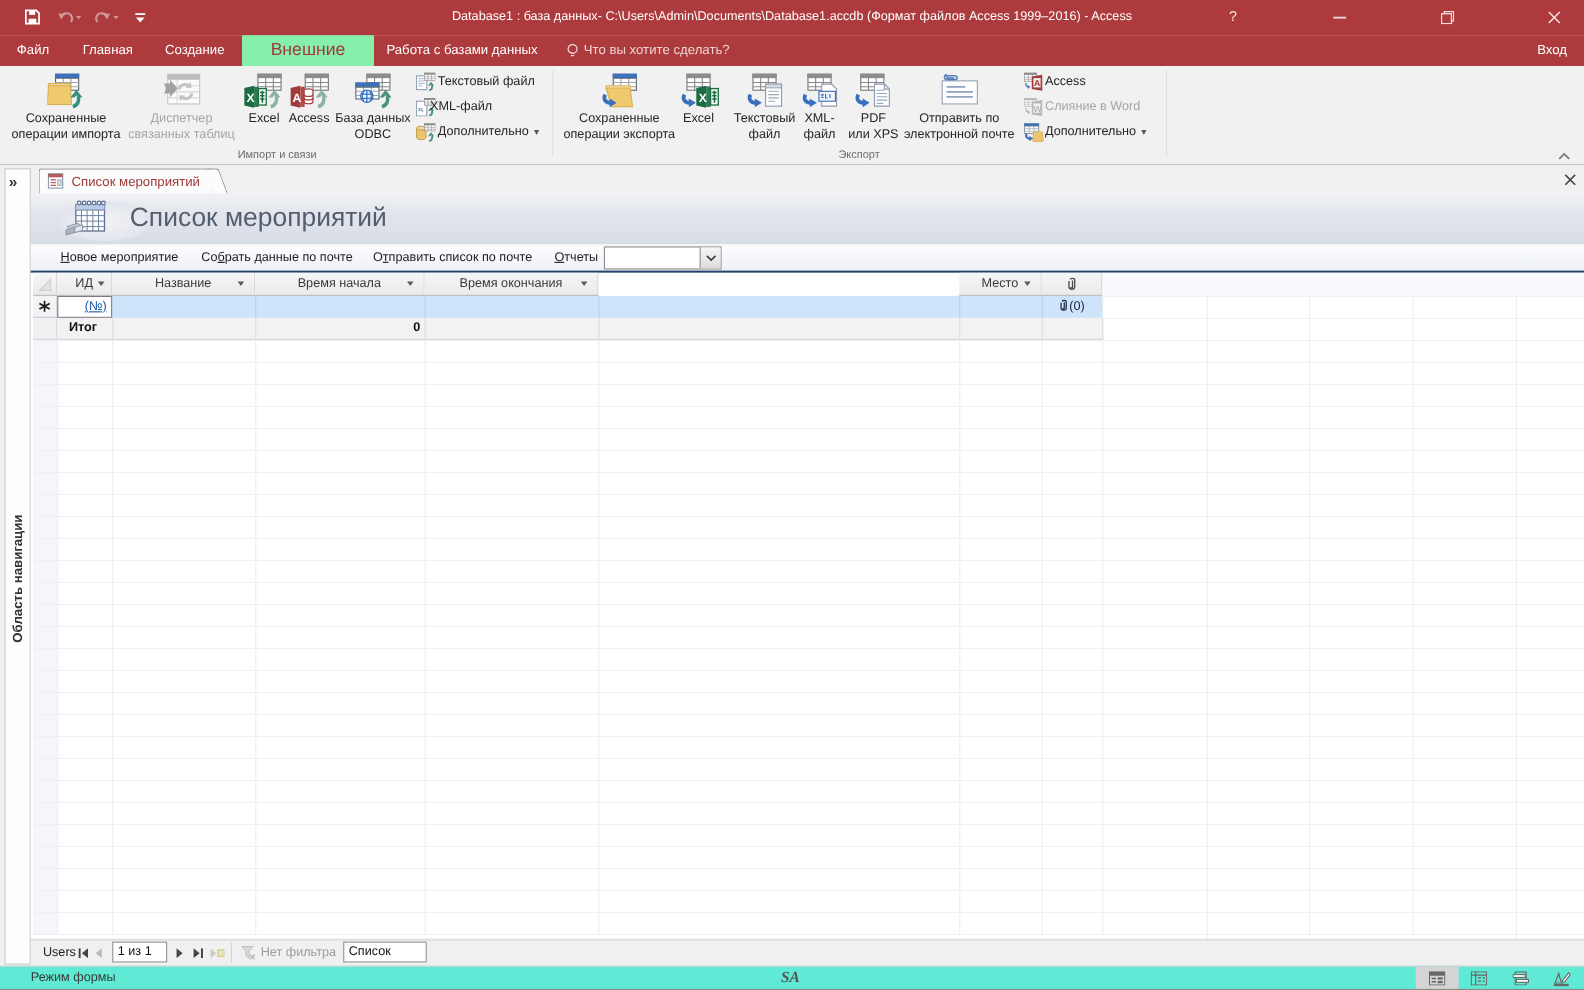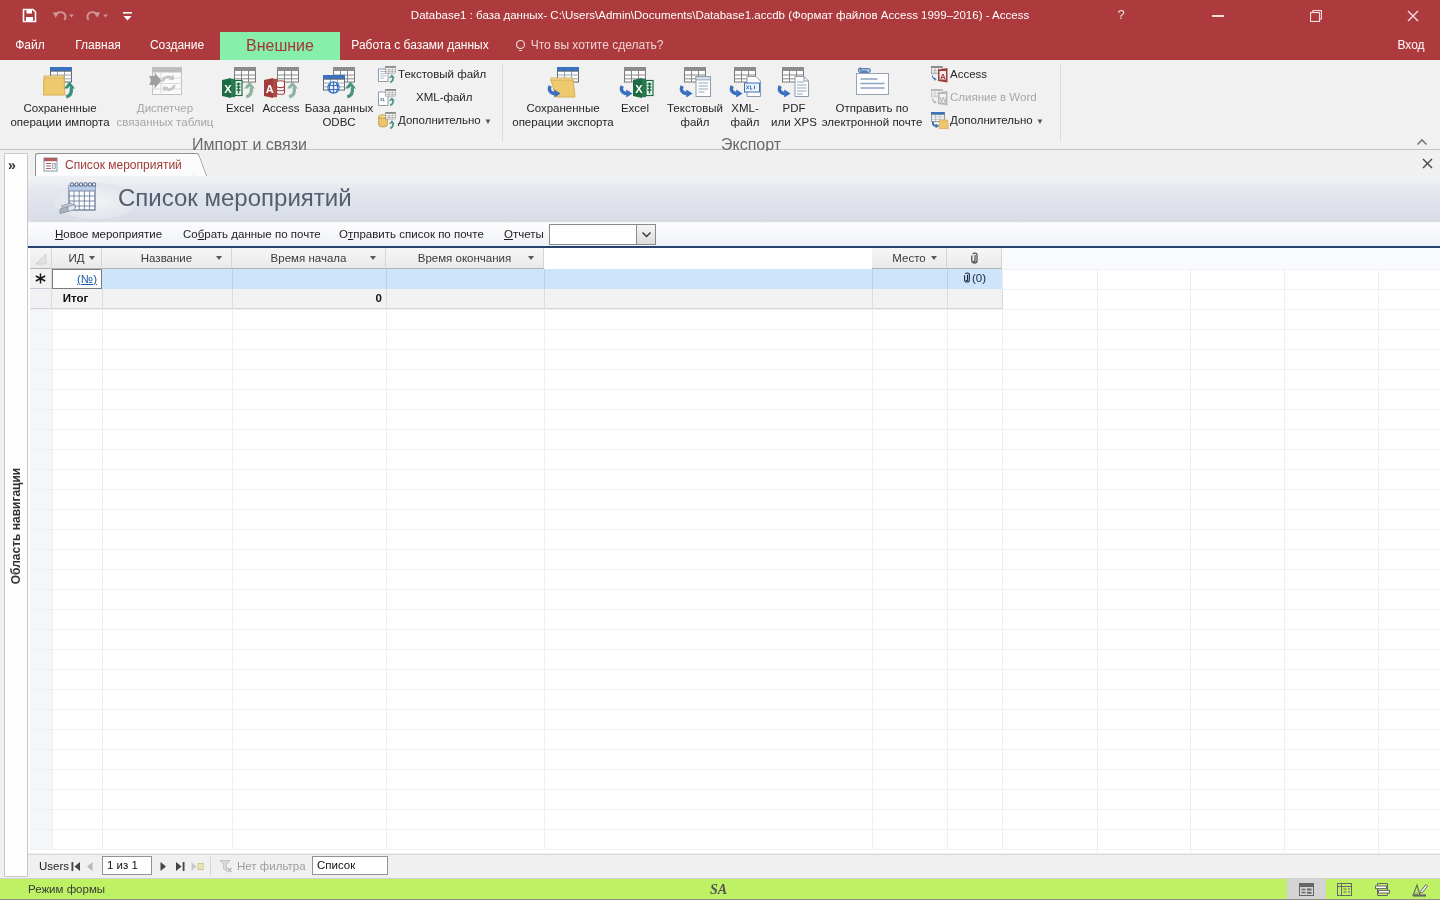--- a/index.html
+++ b/index.html
@@ -7,21 +7,21 @@
   .abs { position:absolute; }
   
   #titlebar { left:0; top:0; width:1440px; height:32px; background:#ad3a3c; }
   #tabrow   { left:0; top:32px; width:1440px; height:28px; background:#ad3a3c; }
   .rtab { position:absolute; top:0; height:28px; color:#fff; font-size:12px; line-height:27px; text-align:center; }
   #activetab { position:absolute; top:0; height:28px; background:#86efac; color:#a4373a; font-size:16px; line-height:27px; text-align:center; }
   #title-text { width:1440px; text-align:center; top:9px; left:0; color:#fff; font-size:11.5px; }
   .wbtn { position:absolute; top:0; height:32px; color:#f5e2e2; font-size:13px; text-align:center; }
   
   #ribbon { left:0; top:60px; width:1440px; height:90px; background:#f1f1f1; border-bottom:1px solid #c6c6c6; }
-  .grplabel { position:absolute; top:76px; font-size:16px; color:#6a6a6a; }
+  .grplabel { position:absolute; top:76px; font-size:10px; color:#6a6a6a; text-align:center; }
   .gsep { position:absolute; top:4px; height:78px; width:1px; background:#dcdcdc; }
   .biglabel { position:absolute; font-size:11.5px; color:#262626; text-align:center; line-height:14px; }
   .smalllabel { position:absolute; font-size:11.5px; color:#262626; line-height:14px; }
   .smalllabel.dis { color:#a6a6a6; }
   .biglabel.dis { color:#a6a6a6; }
   
   #doctabrow { left:28px; top:151px; width:1412px; height:25px; background:#f0f0f0; }
   #navpane { left:4px; top:153px; width:24px; height:724px; background:#fdfdfd; border:1px solid #c8c8c8; }
   #navpane .chev { position:absolute; left:3px; top:3px; font-size:14px; color:#333; font-weight:bold; }
   #navpane .vtext { position:absolute; left:50%; top:372px; transform:translate(-50%,-50%) rotate(-90deg); white-space:nowrap; font-size:12px; font-weight:bold; color:#333; }
@@ -34,21 +34,21 @@
   #toolbar { left:28px; top:222px; width:1412px; height:24px; background:linear-gradient(#fdfdfe,#eef1f7); border-top:1px solid #f5f6f9; }
   .tlink { position:absolute; top:5px; font-size:11.5px; color:#1e1e1e; white-space:nowrap; }
   #navy { left:28px; top:246px; width:1412px; height:2px; background:#27426c; }
   
   #sheet { left:28px; top:248px; width:1412px; height:605px; background:#fff; }
   .hcell { position:absolute; top:0; height:21px; background:linear-gradient(#f6f6f6,#eaeaea); border-right:1px solid #d5d5d5; border-bottom:1px solid #b5b5b5; font-size:11.5px; color:#3a3a3a; text-align:center; line-height:20px; }
   .drop { position:absolute; top:8px; width:0; height:0; border-left:3.5px solid transparent; border-right:3.5px solid transparent; border-top:4px solid #5a5a5a; }
   .vline { position:absolute; top:21px; width:1px; background:#eceef3; }
   
   #recnav { left:28px; top:854px; width:1412px; height:23px; background:#f0f0f0; border-top:1px solid #d8d8d8; }
-  #statusbar { left:0; top:878px; width:1440px; height:22px; background:#bef264; border-top:1px solid #d0d0d0; }
+  #statusbar { left:0; top:878px; width:1440px; height:22px; background:#5eead4; border-top:1px solid #d0d0d0; }
 </style></head>
 <body>
 <div class="abs" id="titlebar">
   <svg class="abs" style="left:22px;top:8px" width="15" height="15" viewBox="0 0 15 15">
     <path d="M1.5 1.5 H11 L13.5 4 V13.5 H1.5 Z" fill="none" stroke="#fff" stroke-width="1.6"></path>
     <rect x="4" y="9" width="7" height="4.5" fill="#fff"></rect>
     <rect x="4.5" y="1.5" width="5.5" height="4" fill="#fff"></rect>
   </svg>
   <svg class="abs" style="left:52px;top:9px" width="22" height="14" viewBox="0 0 22 14">
     <path d="M3.5 6 C5.5 2.5 11 2 13 5.5 C14 7.5 13.5 9.5 12.5 11" fill="none" stroke="#cf9598" stroke-width="1.9"></path>
@@ -204,21 +204,21 @@
   <svg class="abs" style="left:378px;top:29px" width="18" height="17" viewBox="0 0 18 17">
     <path d="M0.5 3 h7 l2.5 2.5 v11 h-9.5 Z" fill="#fff" stroke="#8b9bb0"></path>
     <path d="M2.5 9 l1.8 3 m0 -3 l-1.8 3 m3 -3 v3 h1.3" stroke="#6a798e" stroke-width="0.8" fill="none"></path>
     <g transform="translate(7.5,0) scale(0.47)">
         <use href="#gtable"></use>
       </g>
     <g style="color:#4a937f" transform="translate(10.5,7.5) scale(0.52)">
         <use href="#arrup"></use>
       </g>
   </svg>
-  <div class="smalllabel" style="left:416px;top:30px;">XML-файл</div>
+  <div class="smalllabel" style="left:391px;top:30px;">XML-файл</div>
   <svg class="abs" style="left:378px;top:52px" width="18" height="17" viewBox="0 0 18 17">
     <path d="M0.7 4.5 v8.5 c0 1.1 2 1.9 4.3 1.9 s4.3 -0.8 4.3 -1.9 v-8.5 Z" fill="#ecc56f" stroke="#c09c43" stroke-width="0.9"></path>
     <ellipse cx="5" cy="4.5" rx="4.3" ry="1.7" fill="#f5ddA0" stroke="#c09c43" stroke-width="0.9"></ellipse>
     <g transform="translate(7.5,0) scale(0.47)">
         <use href="#gtable"></use>
       </g>
     <g style="color:#4a937f" transform="translate(10.5,7.5) scale(0.52)">
         <use href="#arrup"></use>
       </g>
   </svg>

